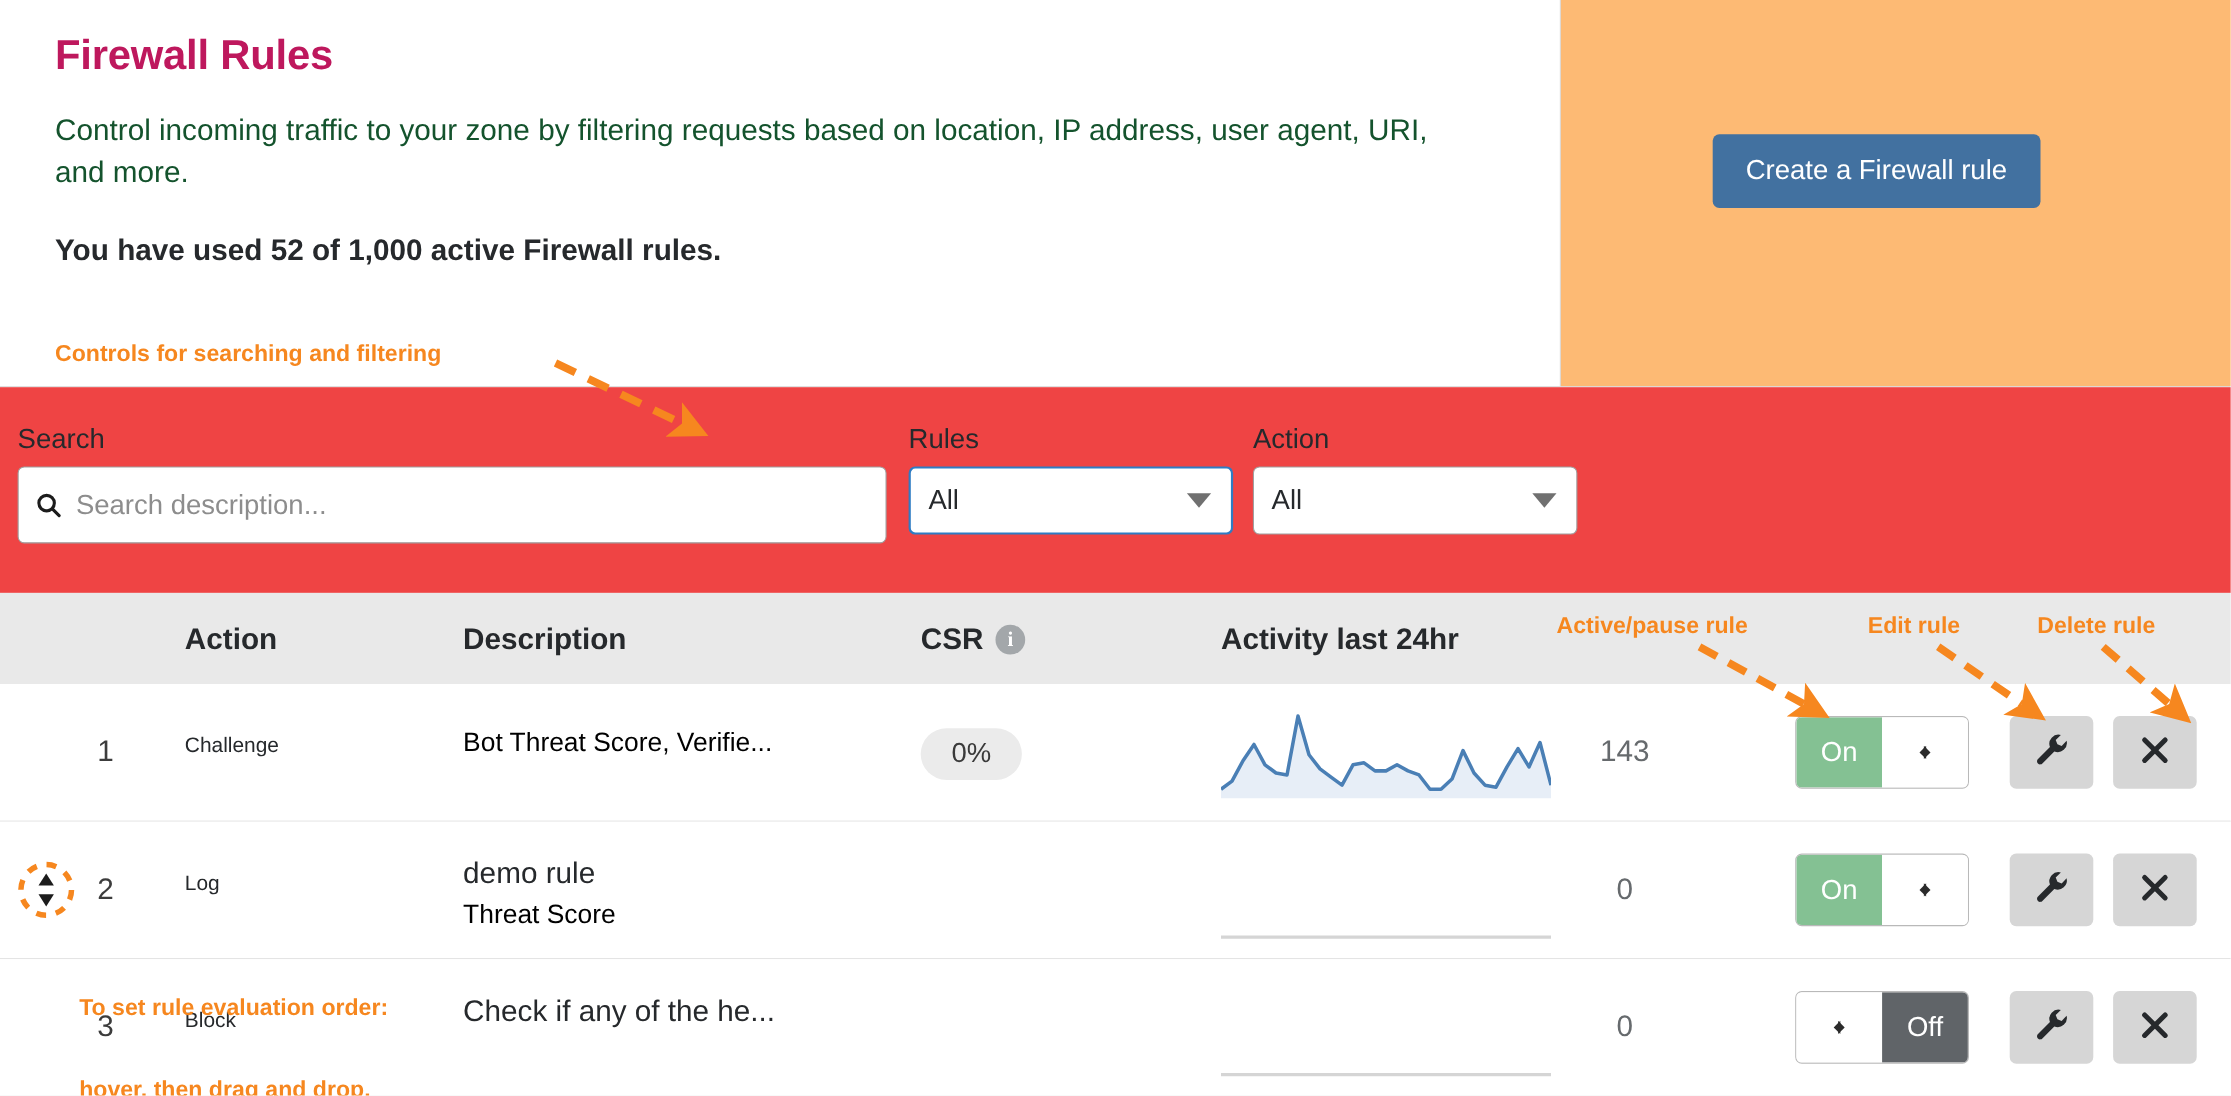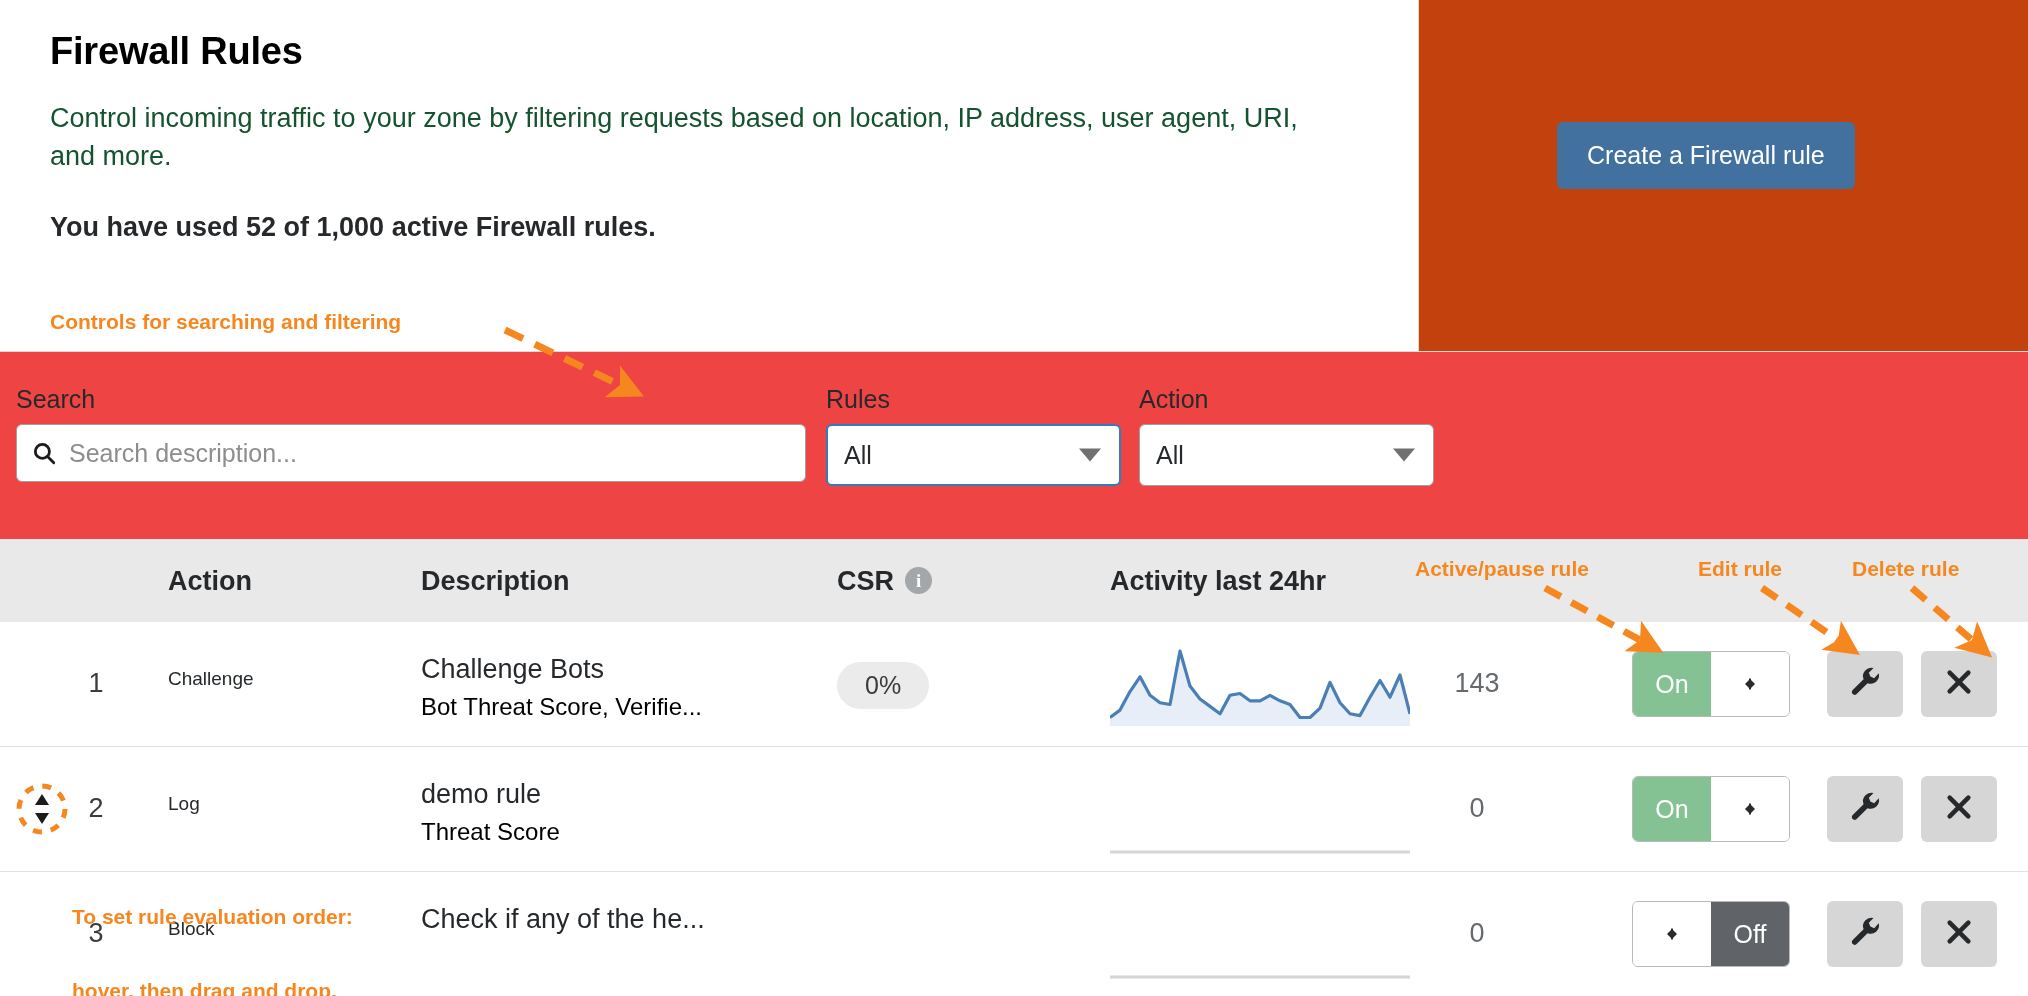--- a/index.html
+++ b/index.html
@@ -25,21 +25,21 @@
     width: 1419px;
     box-sizing: border-box;
     padding: 30px 50px 0 50px;
     background: #ffffff;
     border-right: 1px solid #d9d9d9;
     position: relative;
   }
   .page-title {
     font-size: 38px;
     font-weight: bold;
-    color: #000000;
+    color: #be185d;
     margin: 0 0 26px 0;
     letter-spacing: -0.2px;
   }
   .page-desc {
     font-size: 27px;
     line-height: 1.42;
     color: #14532d;
     max-width: 1290px;
     margin: 0 0 36px 0;
   }
@@ -57,21 +57,21 @@
     line-height: 1.18;
   }
   .annot-search {
     position: absolute;
     left: 50px;
     top: 310px;
   }
 
   .header-right {
     flex: 1;
-    background: #c2410c;
+    background: #fdba74;
     position: relative;
   }
   .create-btn {
     position: absolute;
     left: 138px;
     top: 122px;
     background: #4271a0;
     color: #ffffff;
     border: none;
     border-radius: 6px;
@@ -97,21 +97,21 @@
     display: block;
   }
   .filter-group { position: absolute; top: 33px; }
   .fg-search { left: 16px; width: 790px; }
   .fg-status { left: 826px; width: 295px; }
   .fg-action { left: 1139px; width: 295px; }
 
   .search-box {
     display: flex;
     align-items: center;
-    height: 58px;
+    height: 70px;
     border: 1px solid #a0a0a0;
     border-radius: 6px;
     box-sizing: border-box;
     padding: 0 14px;
     background: #fff;
   }
   .search-icon { margin-right: 10px; display: flex; flex-shrink: 0; }
   .search-input {
     border: none; outline: none;
     font-size: 25px;
@@ -344,21 +344,20 @@
       <span>CSR</span><span class="info-icon">i</span>
     </div>
     <div class="cell c-spark th-label">Activity last 24hr</div>
   </div>
 
   <div id="rows-container">
       <div class="trow">
         <div class="cell c-num" style="top:46px">1</div>
         <div class="cell c-act" style="top:46px">Challenge</div>
         <div class="cell c-desc" style="top:32px">
-          <div class="desc-main">Challenge Bots</div>
           <div class="desc-sub">Bot Threat Score, Verifie...</div>
         </div>
         <div class="cell c-csr" style="top:40px"><span class="csr-badge">0%</span></div>
         <div class="cell c-spark" style="top:26px"><svg width="300" height="78">
             <path d="M0,78 L0.0,69.5 L10.0,62.1 L20.0,43.6 L30.0,28.8 L40.0,47.3 L50.0,54.7 L60.0,56.5 L70.0,3.0 L80.0,38.1 L90.0,51.0 L100.0,58.4 L110.0,65.8 L120.0,47.3 L130.0,45.5 L140.0,52.8 L150.0,52.8 L160.0,47.3 L170.0,52.8 L180.0,56.5 L190.0,69.5 L200.0,69.5 L210.0,60.2 L220.0,34.4 L230.0,54.7 L240.0,65.8 L250.0,67.6 L260.0,49.2 L270.0,32.5 L280.0,49.2 L290.0,27.0 L300.0,65.8 L300,78 Z" fill="#e7eef7"></path>
             <polyline points="0.0,69.5 10.0,62.1 20.0,43.6 30.0,28.8 40.0,47.3 50.0,54.7 60.0,56.5 70.0,3.0 80.0,38.1 90.0,51.0 100.0,58.4 110.0,65.8 120.0,47.3 130.0,45.5 140.0,52.8 150.0,52.8 160.0,47.3 170.0,52.8 180.0,56.5 190.0,69.5 200.0,69.5 210.0,60.2 220.0,34.4 230.0,54.7 240.0,65.8 250.0,67.6 260.0,49.2 270.0,32.5 280.0,49.2 290.0,27.0 300.0,65.8" fill="none" stroke="#4a7fb5" stroke-width="3.2" stroke-linejoin="round"></polyline>
           </svg></div>
         <div class="cell c-count" style="top:46px">143</div>
         <div class="cell c-toggle" style="top:29px">
           <div class="toggle">

